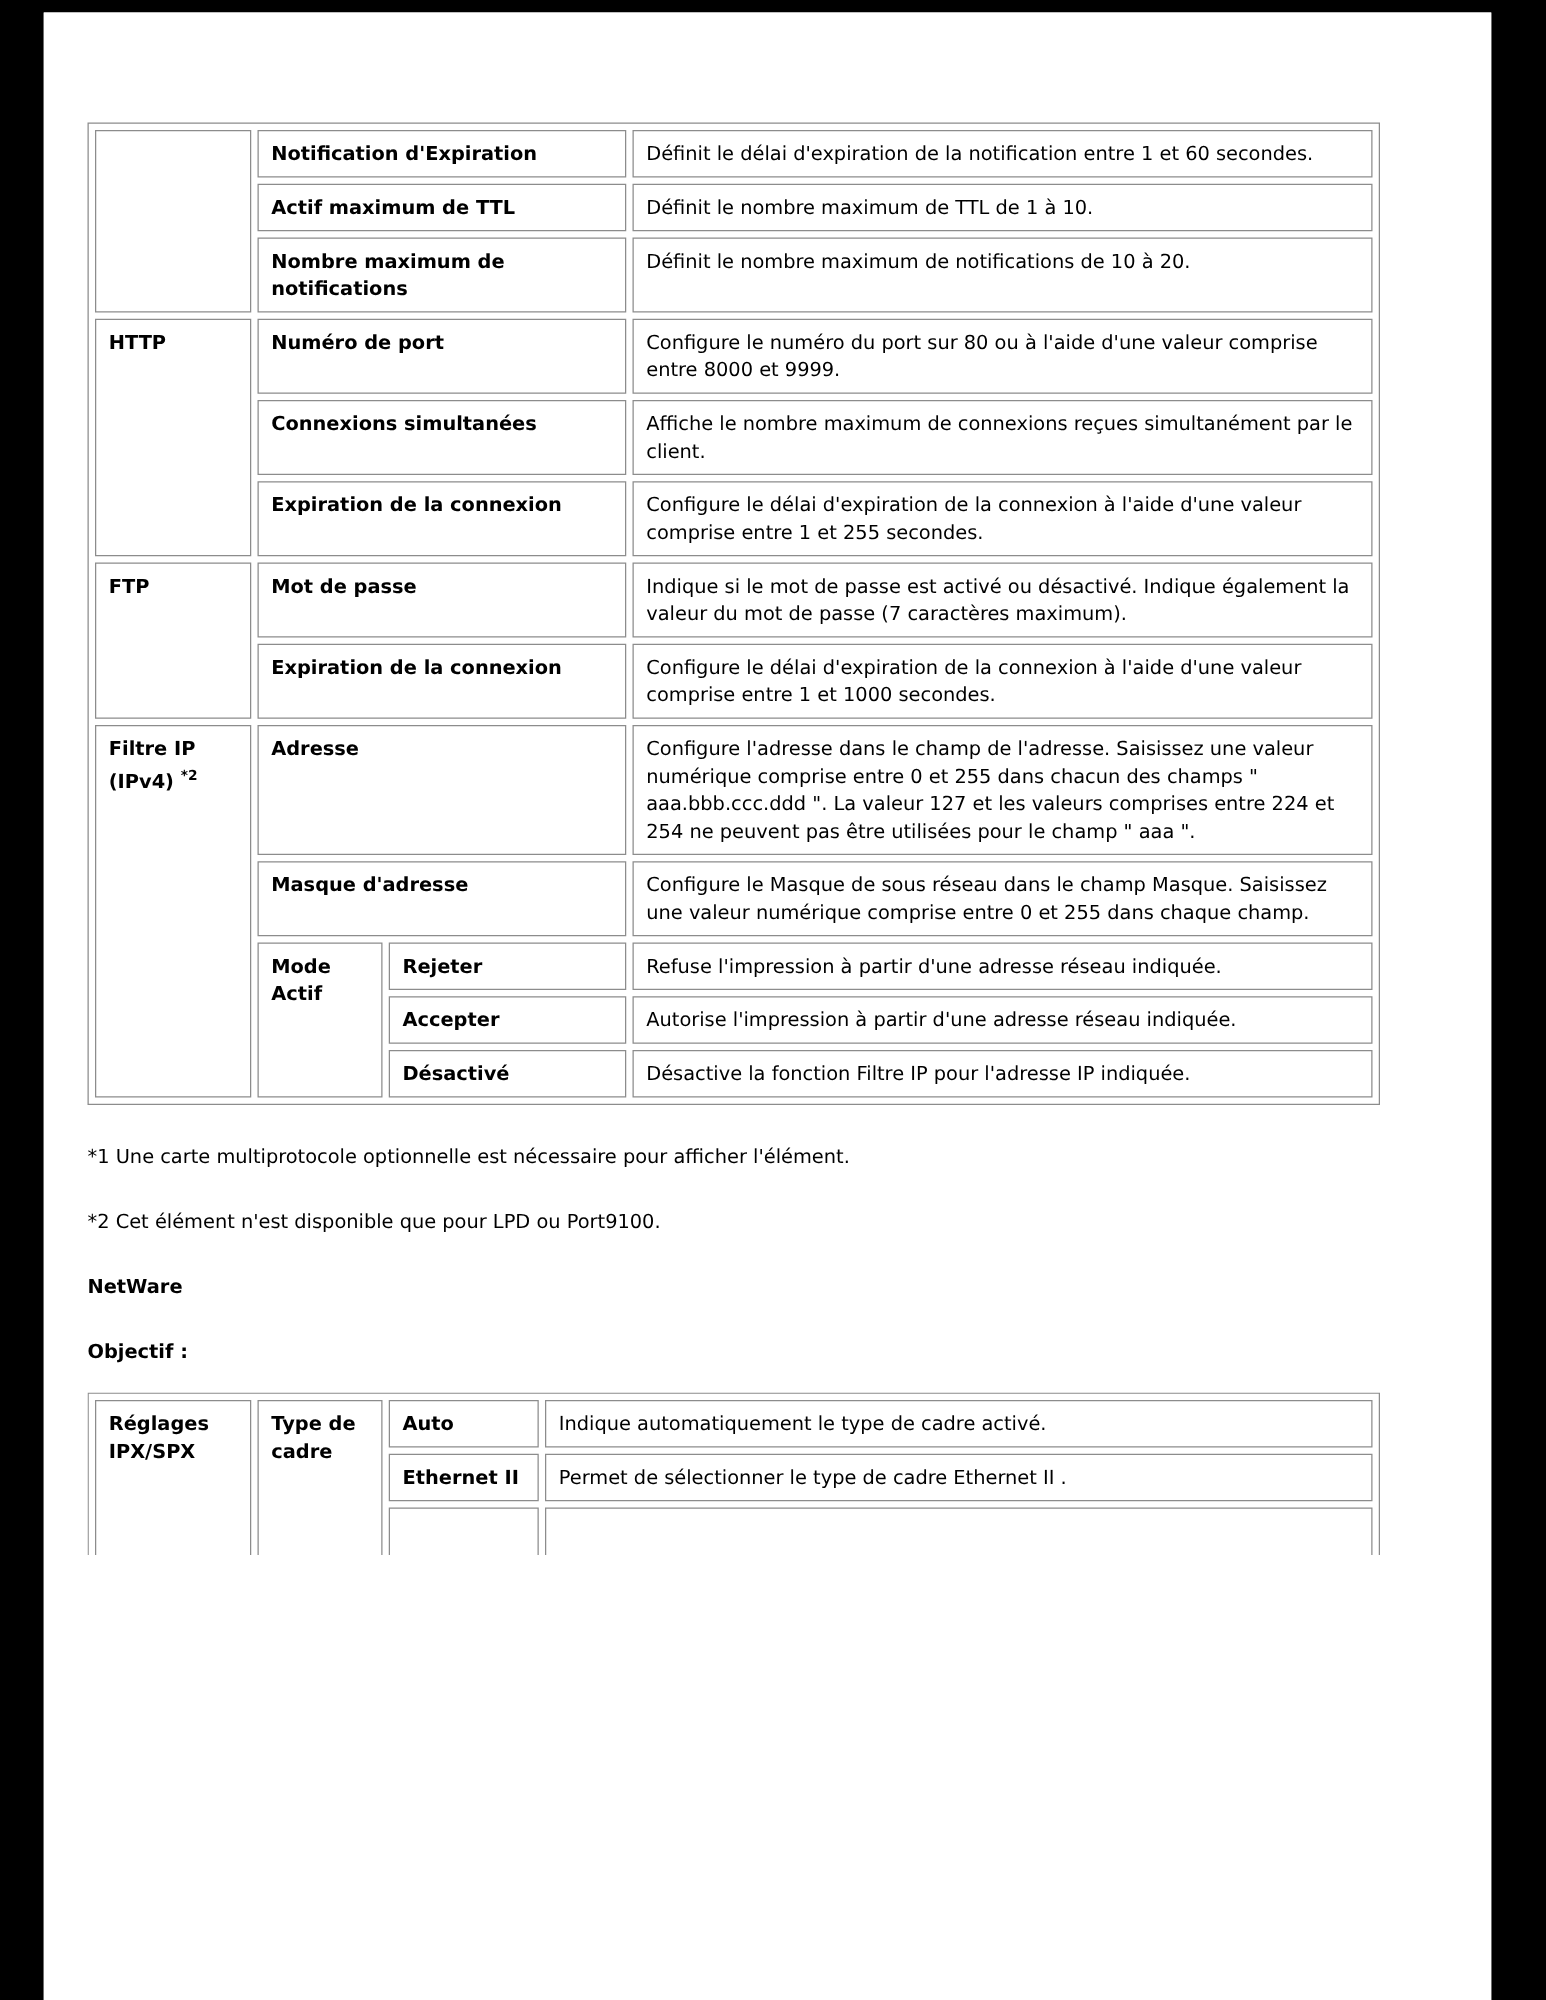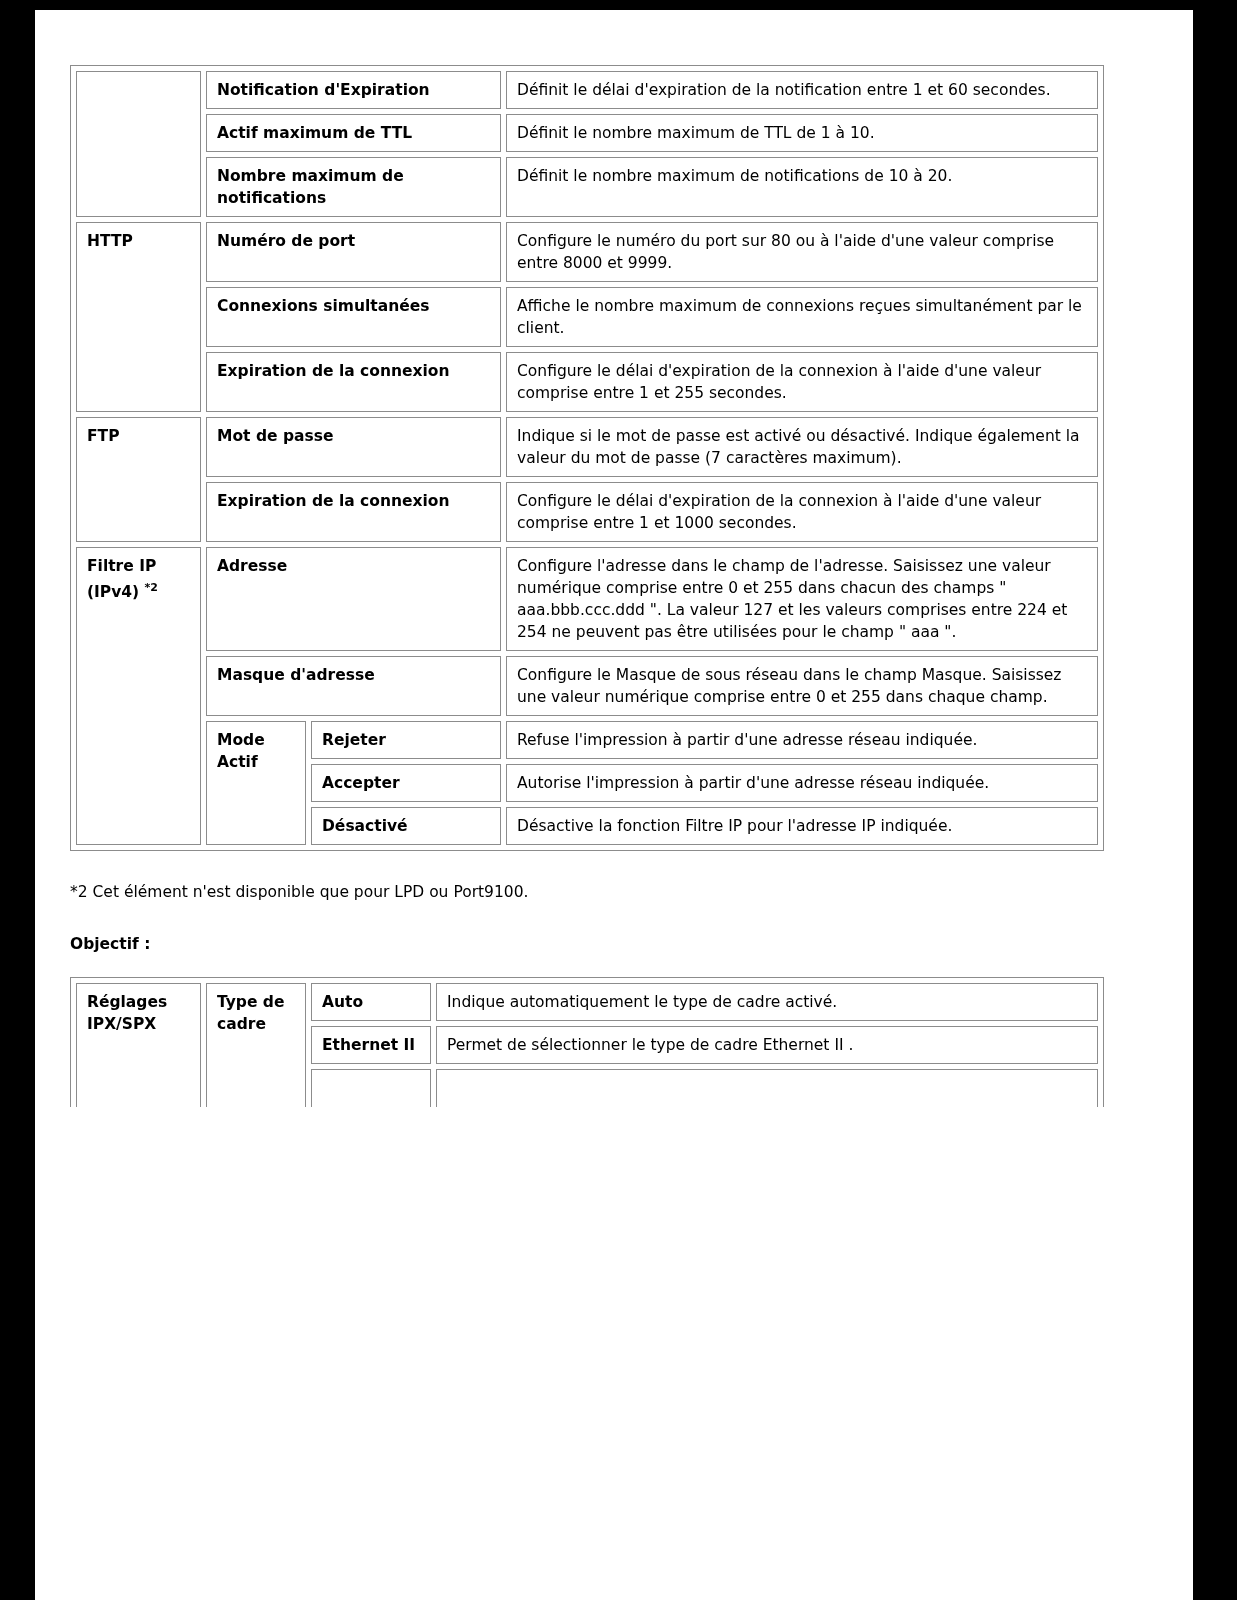--- a/index.html
+++ b/index.html
@@ -12,21 +12,21 @@
   body { position: relative; overflow: hidden; }
 
   .frame-left  { position: absolute; left: 0; top: 0; width: 35px;  height: 1600px; background: #000; }
   .frame-right { position: absolute; left: 1193px; top: 0; width: 44px; height: 1600px; background: #000; }
   .frame-top   { position: absolute; left: 0; top: 0; width: 1237px; height: 10px; background: #000; }
 
   .page {
     position: absolute; left: 35px; top: 10px;
     width: 1158px; height: 1590px;
     background: #fff;
-    padding: 55px 50px 0 35px;
+    padding: 88px 50px 0 35px;
   }
 
   table.grid {
     border-collapse: separate;
     border-spacing: 5px;
     border: 1px solid #8c8c8c;
     table-layout: fixed;
     background: #fff;
   }
   table.grid td {
@@ -124,22 +124,24 @@
       <td class="b">Accepter</td>
       <td>Autorise l'impression à partir d'une adresse réseau indiquée.</td>
     </tr>
     <tr>
       <td class="b">Désactivé</td>
       <td>Désactive la fonction Filtre IP pour l'adresse IP indiquée.</td>
     </tr>
   </tbody>
     </table>
 
+  <p class="footnote">*1 Une carte multiprotocole optionnelle est nécessaire pour afficher l'élément.</p>
   <p class="footnote">*2 Cet élément n'est disponible que pour LPD ou Port9100.</p>
 
+  <p class="heading">NetWare</p>
   <p class="heading">Objectif :</p>
 
   <div class="table-cut">
     <table class="grid">
       <colgroup>
         <col style="width:125px">
         <col style="width:100px">
         <col style="width:120px">
         <col style="width:662px">
       </colgroup>

